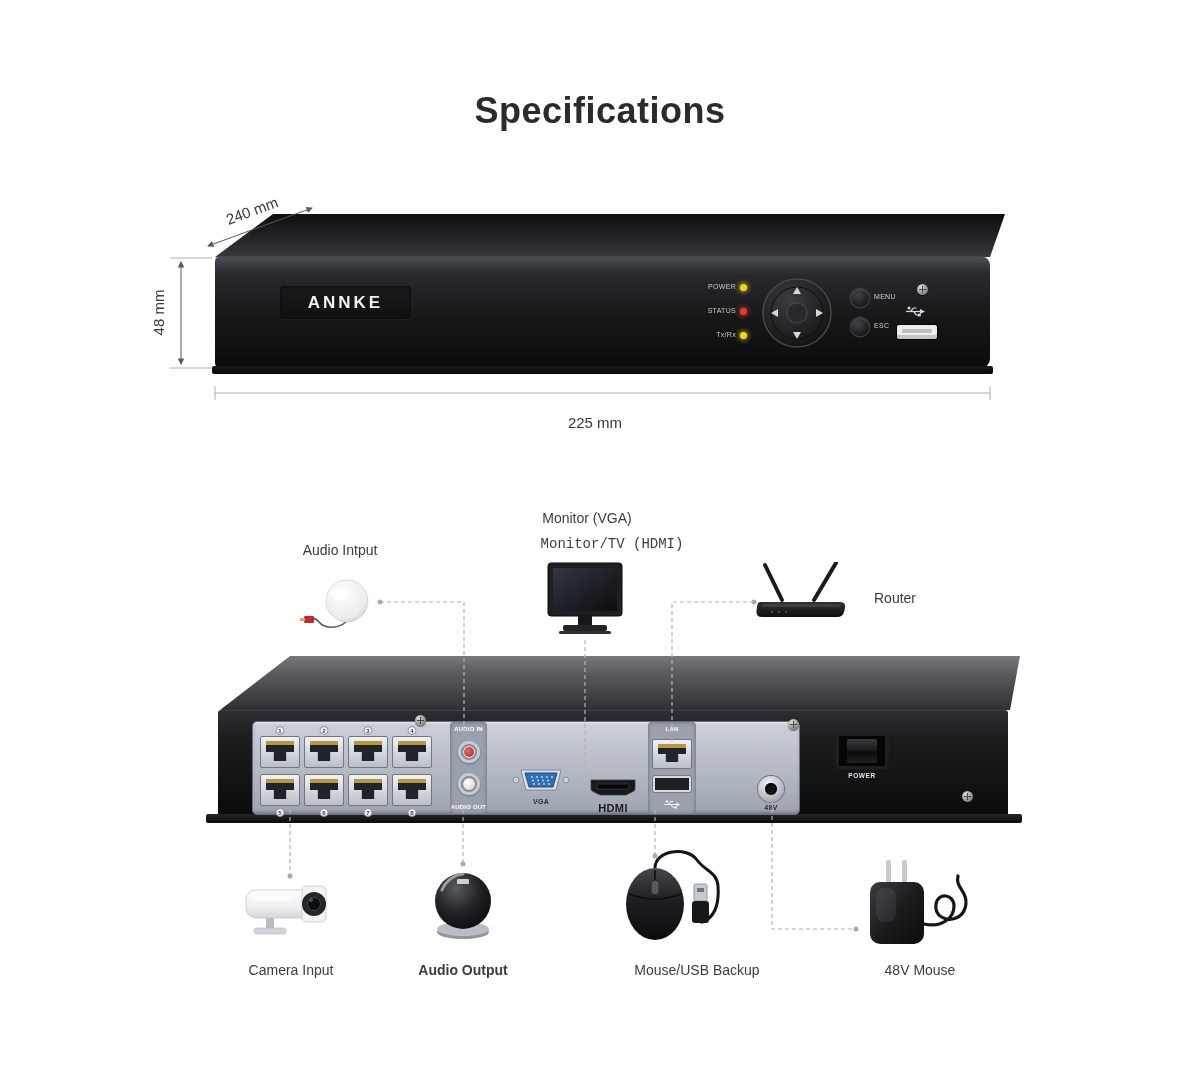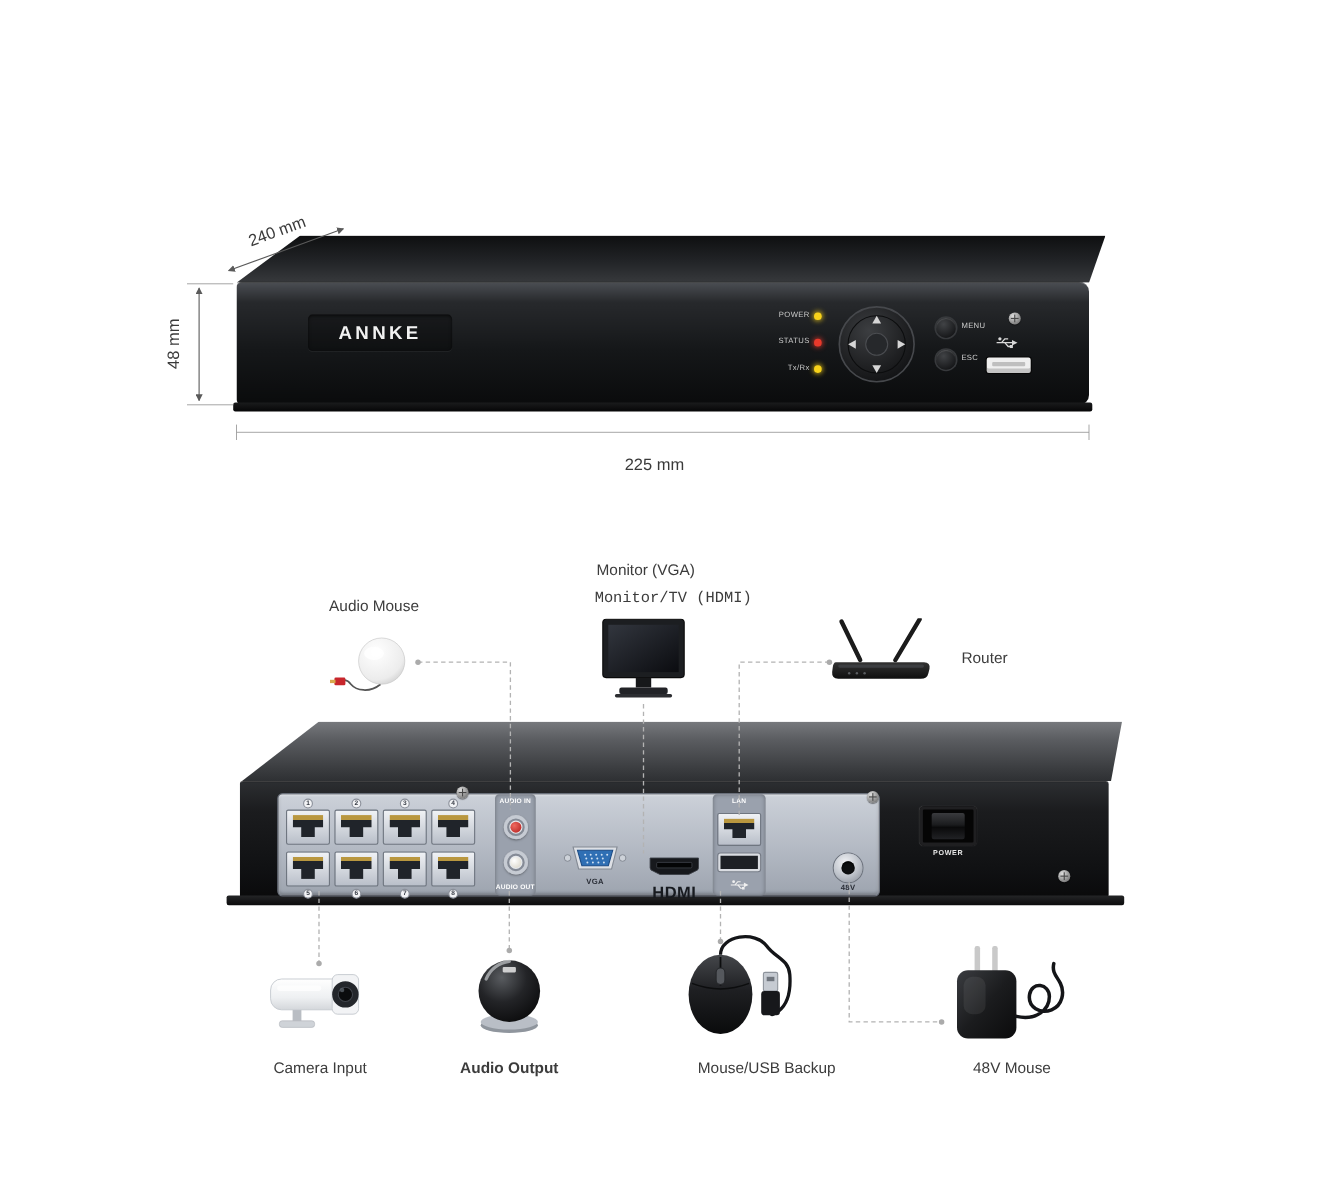--- a/index.html
+++ b/index.html
@@ -66,21 +66,21 @@
             padding:4px 0;box-sizing:border-box;}
   .strip-label{font-size:6px;font-weight:bold;color:#ffffff;letter-spacing:.2px;white-space:nowrap;}
   .rca{position:relative;width:22px;height:22px;border-radius:50%;background:#e6e9ed;
        box-shadow:inset 0 0 0 3px #c6cbd3, inset 0 0 0 5px #858b96, 0 1px 2px rgba(0,0,0,.35);}
   .rca::after{content:'';position:absolute;inset:6px;border-radius:50%;}
   .rca.red::after{background:radial-gradient(circle at 35% 35%,#ef6a5f,#b01c1c);}
   .rca.white::after{background:radial-gradient(circle at 35% 35%,#ffffff,#d6d2c4);}
   .usbport-rear{position:relative;width:34px;height:12px;background:#1d2025;border:2px solid #dadde2;
        border-radius:2px;box-shadow:0 0 0 1px #767c87;}
   .port-label{font-size:7px;font-weight:bold;color:#2a2e37;text-align:center;letter-spacing:.3px;}
-  .hdmi-label{font-size:15px;font-weight:bold;color:#171a1f;text-align:center;letter-spacing:.4px;}
+  .hdmi-label{font-size:11px;font-weight:bold;color:#171a1f;text-align:center;letter-spacing:.4px;}
   .jack{position:relative;width:26px;height:26px;margin:0 auto;border-radius:50%;
         background:radial-gradient(circle at 40% 32%,#f2f3f6,#bcc1c9 55%,#848a94);
         box-shadow:0 0 0 1px #6d737d;}
   .jack::after{content:'';position:absolute;inset:7px;border-radius:50%;background:#0e1012;
         box-shadow:inset 0 1px 2px #000;}
   .pswitch{position:absolute;left:836px;top:733px;width:52px;}
   .rocker{position:relative;width:52px;height:36px;background:#050505;border-radius:4px;
           box-shadow:inset 0 0 0 3px #1f1f21, 0 0 1px rgba(255,255,255,.2);}
   .rocker::after{content:'';position:absolute;left:11px;right:11px;top:6px;bottom:6px;border-radius:2px;
           background:linear-gradient(180deg,#3a3b3e 0%,#1b1c1e 45%,#0a0a0b 55%,#212225 100%);}
@@ -91,20 +91,21 @@
   .overlay .thin{stroke:#9a9a9a;stroke-width:.8;fill:none;}
   .overlay .dash{stroke:#b3b3b3;stroke-width:1.2;stroke-dasharray:4 3;fill:none;}
   .overlay .dot{fill:#ababab;}
   .icon{position:absolute;}
 </style>
 </head>
 <body>
 
 <div class="page">
 
+  <h1 class="title">Specifications</h1>
 
   <div>
     <div class="fv-top"></div>
     <div class="fv-face"></div>
     <div class="fv-lip"></div>
 
     <div class="logo-plate">
       <span class="logo">ANNKE</span>
     </div>
 
@@ -282,21 +283,21 @@
       <circle class="dot" cx="290" cy="876" r="2.5"></circle>
       <line class="dash" x1="463" y1="810" x2="463" y2="864"></line>
       <circle class="dot" cx="463" cy="864" r="2.5"></circle>
       <line class="dash" x1="655" y1="810" x2="655" y2="856"></line>
       <circle class="dot" cx="655" cy="856" r="2.5"></circle>
       <polyline class="dash" points="772,802 772,929 856,929"></polyline>
       <circle class="dot" cx="856" cy="929" r="2.5"></circle>
     </g>
   </svg>
 
-  <div class="callout-label" style="left:260px;top:542px;width:160px;">Audio Mouse</div>
+  <div class="callout-label" style="left:260px;top:542px;width:160px;">Audio Intput</div>
   <svg class="icon" style="left:300px;top:578px;" width="82" height="56" viewBox="0 0 82 56">
     <defs>
       <radialGradient id="micg" cx="38%" cy="30%" r="80%">
         <stop offset="0" stop-color="#ffffff"></stop>
           <stop offset=".75" stop-color="#ececec"></stop>
           <stop offset="1" stop-color="#cccccc"></stop>
       </radialGradient>
     </defs>
     <path d="M46 44 C 36 52, 24 50, 19 44 C 15 39, 11 40, 12 42" stroke="#555" stroke-width="1.6" fill="none"></path>
     <rect x="4" y="38" width="10" height="7" rx="1.2" fill="#c8262c"></rect>

